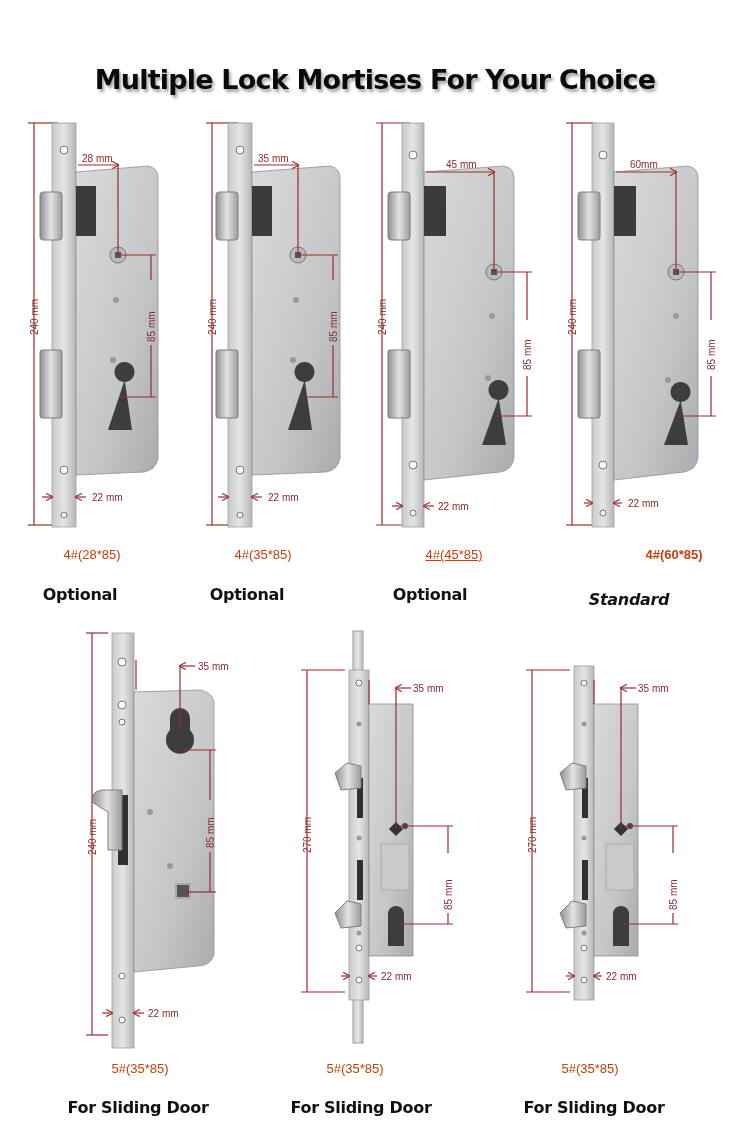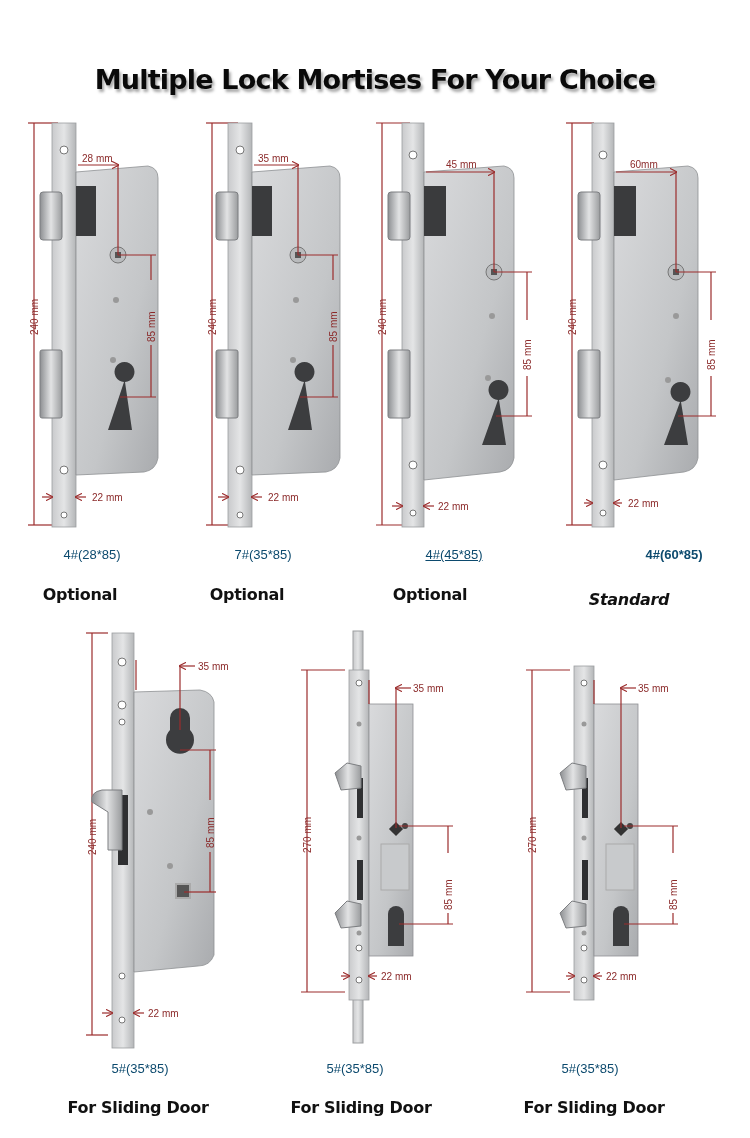--- a/index.html
+++ b/index.html
@@ -1,20 +1,20 @@
 <!DOCTYPE html>
 <html><head>
 <meta charset="utf-8">
 <style>
   html,body{margin:0;padding:0;background:#ffffff;}
   body{width:750px;height:1138px;position:relative;overflow:hidden;font-family:"Liberation Sans",sans-serif;}
   .title{position:absolute;left:0;top:40px;width:750px;text-align:center;font-family:"DejaVu Sans",sans-serif;font-weight:bold;font-size:27px;letter-spacing:-0.8px;color:#0a0a0a;text-shadow:2px 3px 3px rgba(0,0,0,0.35);margin-top:24px;}
   .lock{position:absolute;}
   .lock svg{display:block;overflow:visible;}
-  .model{position:absolute;font-family:"Liberation Sans",sans-serif;font-size:13px;color:#0c4a6e;text-align:center;width:160px;}
+  .model{position:absolute;font-family:"Liberation Sans",sans-serif;font-size:13px;color:#c2410c;text-align:center;width:160px;}
   .tag{position:absolute;font-family:"DejaVu Sans",sans-serif;font-weight:bold;font-size:16px;color:#111;text-align:center;width:180px;letter-spacing:-0.3px;}
   .dim{font-family:"Liberation Sans",sans-serif;font-size:10px;fill:#8b2a2a;}
 </style>
 </head>
 <body>
 
 <div class="title">Multiple Lock Mortises For Your Choice</div>
 
 <svg width="0" height="0" style="position:absolute">
   <defs>
@@ -189,21 +189,21 @@
       <line x1="24" y1="383" x2="32" y2="383" marker-end="url(#arr)"></line>
       <line x1="62" y1="383" x2="54" y2="383" marker-end="url(#arr)"></line>
     </g>
     <text class="dim" x="70" y="48">60mm</text>
     <text class="dim" transform="translate(155,250) rotate(-90)">85 mm</text>
     <text class="dim" x="68" y="387">22 mm</text>
   </svg>
 </div>
 
 <div class="model" style="left:12px;top:547px;">4#(28*85)</div>
-<div class="model" style="left:183px;top:547px;">7#(35*85)</div>
+<div class="model" style="left:183px;top:547px;">4#(35*85)</div>
 <div class="model" style="left:374px;top:547px;text-decoration:underline;">4#(45*85)</div>
 <div class="model" style="left:594px;top:547px;font-weight:bold;">4#(60*85)</div>
 
 <div class="tag" style="left:-10px;top:585px;">Optional</div>
 <div class="tag" style="left:157px;top:585px;">Optional</div>
 <div class="tag" style="left:340px;top:585px;">Optional</div>
 <div class="tag" style="left:539px;top:590px;font-style:italic;">Standard</div>
 
 <div class="lock" style="left:80px;top:630px;">
   <svg width="170" height="420">

